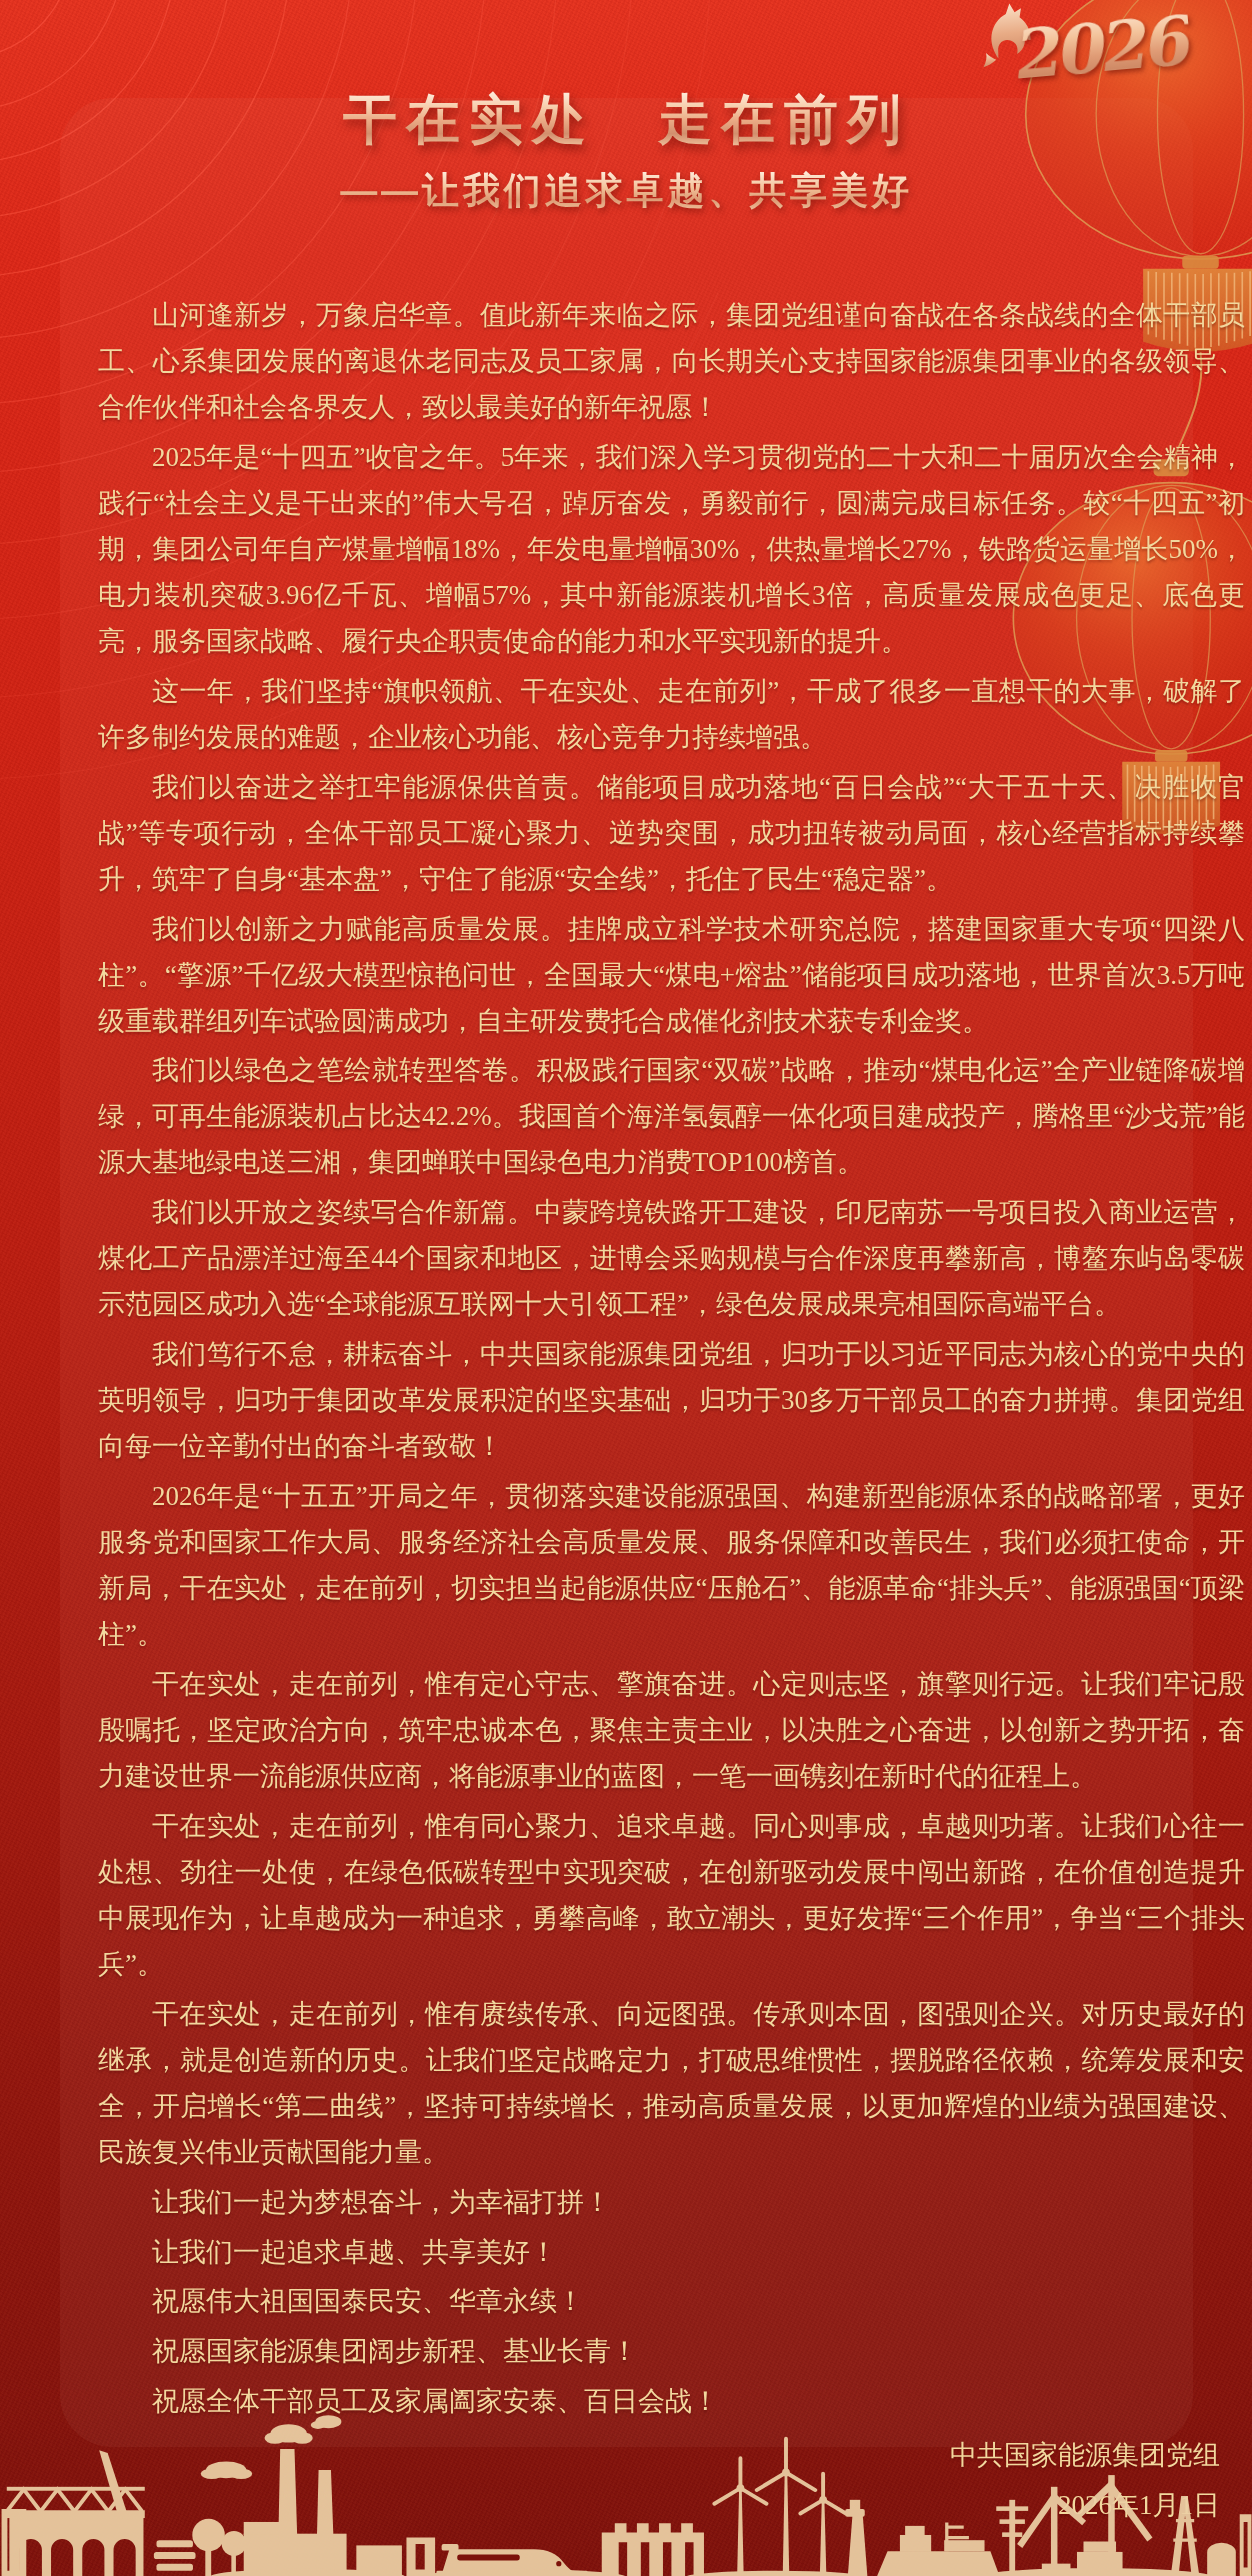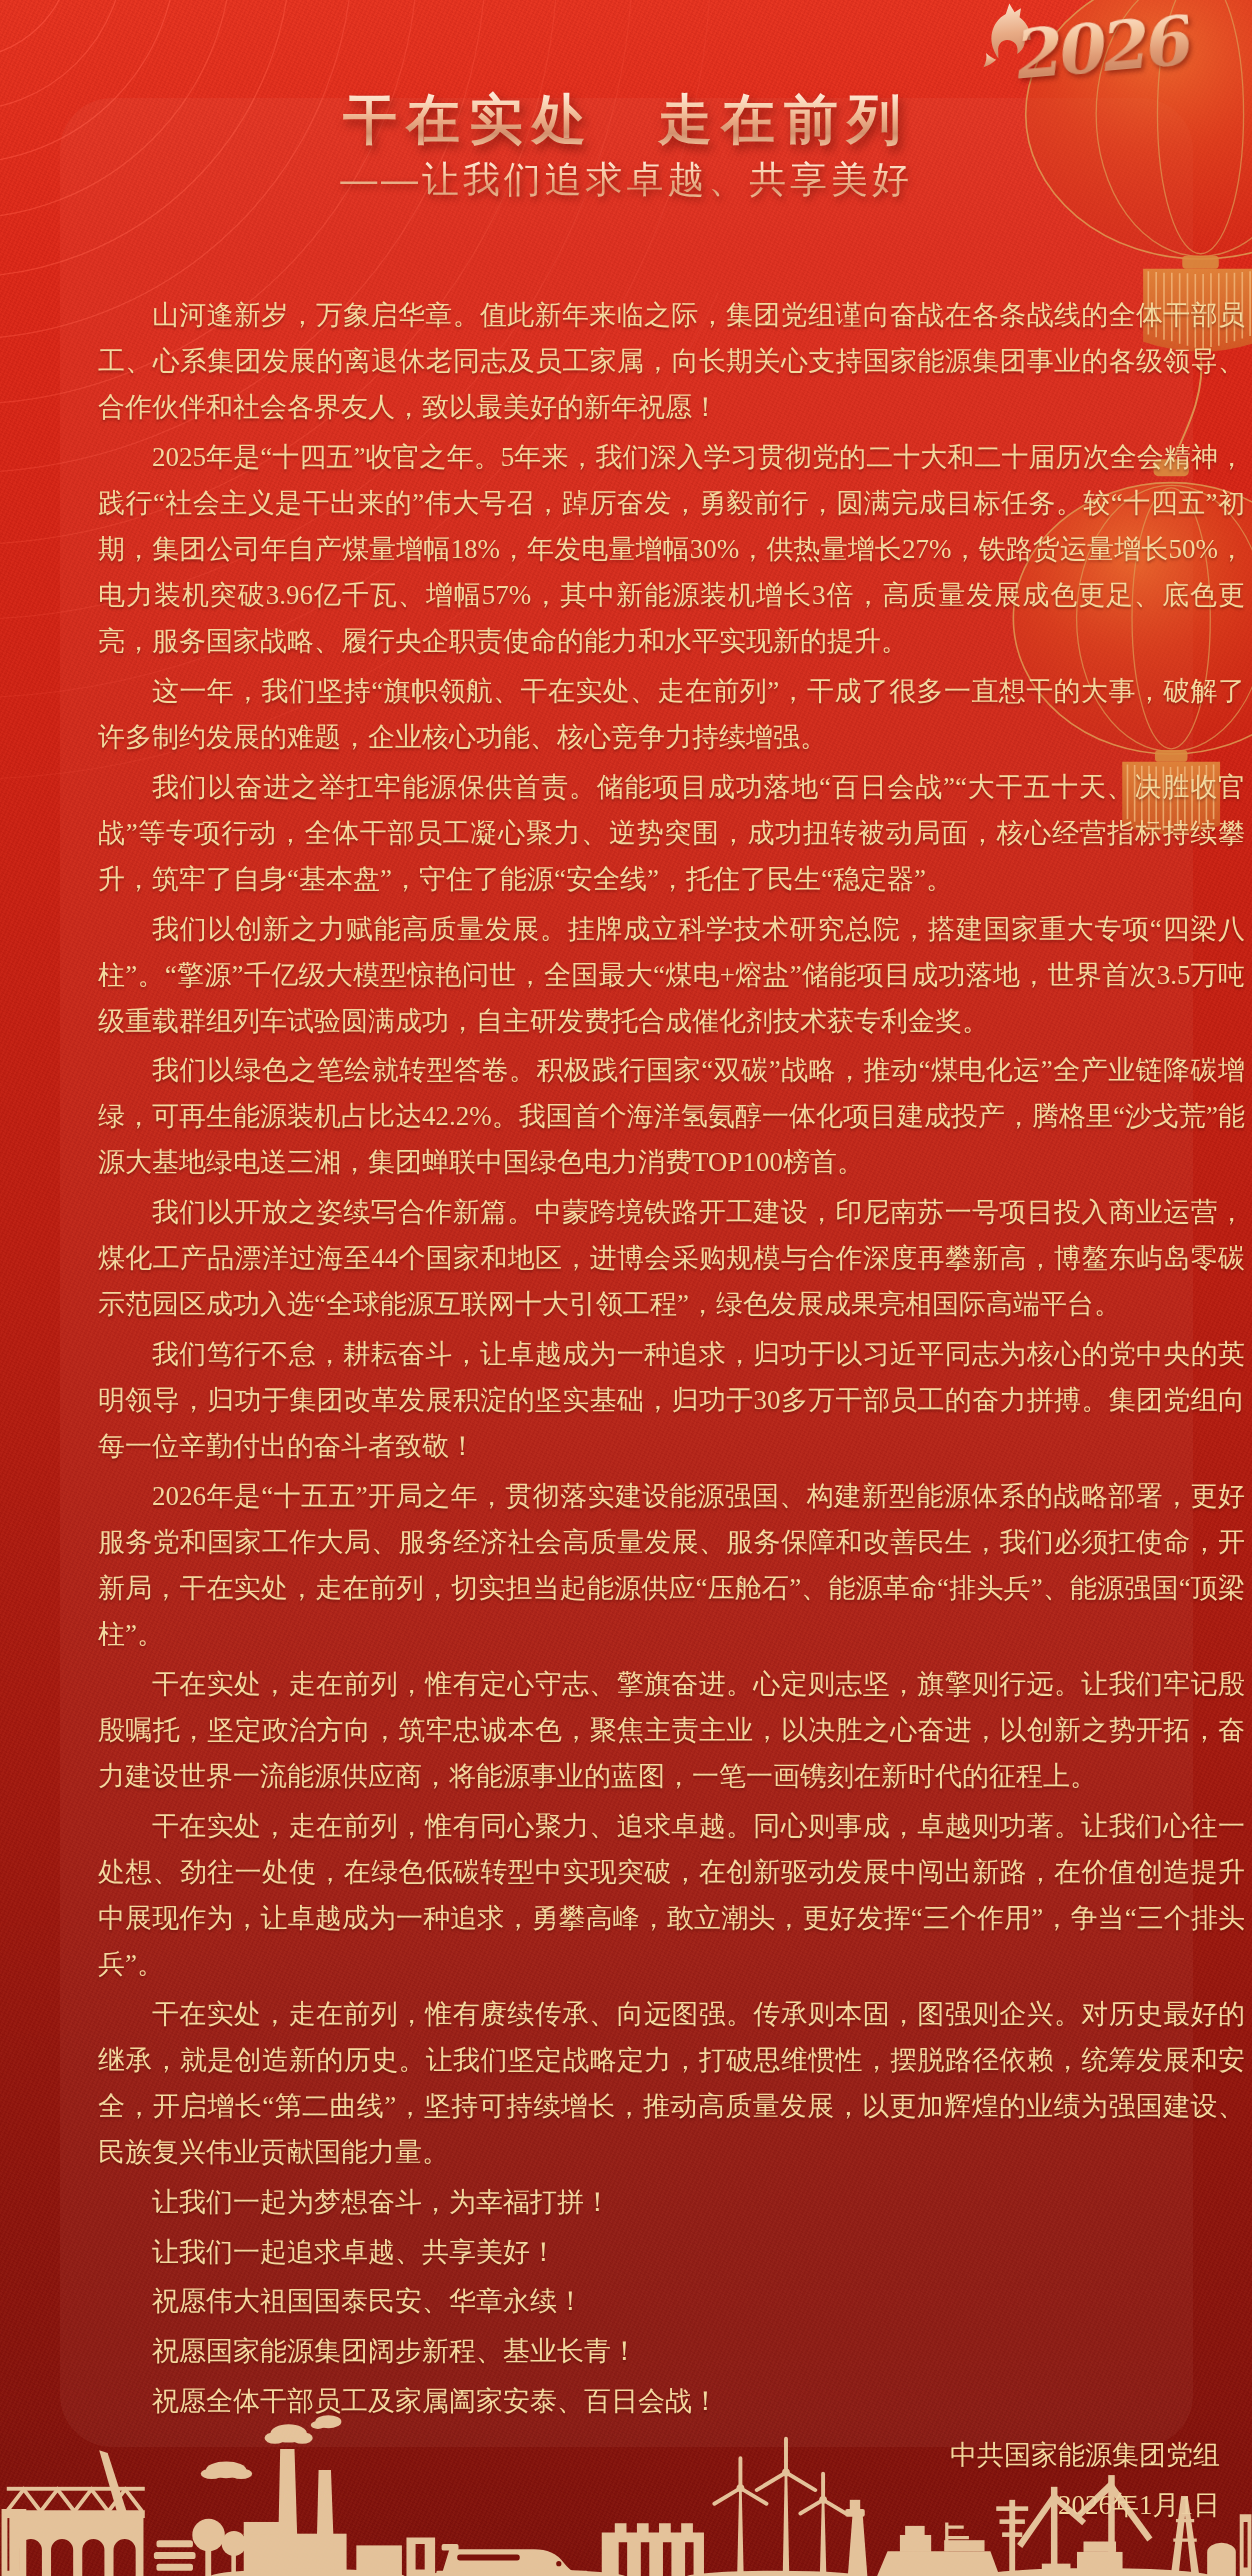--- a/index.html
+++ b/index.html
@@ -31,21 +31,21 @@
 
   .header{position:absolute;top:90px;left:0;width:100%;text-align:center;}
   .title{
     display:inline-block;font-family:"Liberation Sans",sans-serif;font-weight:900;
     font-size:54px;letter-spacing:9px;line-height:1.1;
     background:linear-gradient(180deg,#fff0e2 0%,#f7cfae 28%,#eaaa85 52%,#d28f6d 74%,#f4c9a4 100%);
     -webkit-background-clip:text;background-clip:text;color:transparent;
     filter:drop-shadow(3.3px 5.9px 4.6px rgba(90,5,0,.55));
   }
   .subtitle{
-    display:block;margin-top:11px;font-family:"Liberation Sans",sans-serif;font-weight:400;
+    display:block;margin-top:22px;font-family:"Liberation Sans",sans-serif;font-weight:700;
     font-size:37px;letter-spacing:3.9px;line-height:1.1;
     background:linear-gradient(180deg,#ffeedd 0%,#f3c39b 40%,#dd9a74 70%,#f0c49e 100%);
     -webkit-background-clip:text;background-clip:text;color:transparent;
     filter:drop-shadow(2.6px 3.9px 3.3px rgba(90,5,0,.5));
   }
 
   .letter{position:absolute;left:53px;top:292px;width:1147px;
     font-size:27px;line-height:46px;text-align:justify;color:#f2d89e;
     text-shadow:0 2px 2.6px rgba(70,0,0,.4);margin-left:45px;}
   .letter p{margin:0 0 3.9px;}
@@ -132,21 +132,21 @@
 
 <div class="letter">
   <div>
       <p class="para">山河逢新岁，万象启华章。值此新年来临之际，集团党组谨向奋战在各条战线的全体干部员工、心系集团发展的离退休老同志及员工家属，向长期关心支持国家能源集团事业的各级领导、合作伙伴和社会各界友人，致以最美好的新年祝愿！</p>
       <p class="para">2025年是“十四五”收官之年。5年来，我们深入学习贯彻党的二十大和二十届历次全会精神，践行“社会主义是干出来的”伟大号召，踔厉奋发，勇毅前行，圆满完成目标任务。较“十四五”初期，集团公司年自产煤量增幅18%，年发电量增幅30%，供热量增长27%，铁路货运量增长50%，电力装机突破3.96亿千瓦、增幅57%，其中新能源装机增长3倍，高质量发展成色更足、底色更亮，服务国家战略、履行央企职责使命的能力和水平实现新的提升。</p>
       <p class="para">这一年，我们坚持“旗帜领航、干在实处、走在前列”，干成了很多一直想干的大事，破解了许多制约发展的难题，企业核心功能、核心竞争力持续增强。</p>
       <p class="para">我们以奋进之举扛牢能源保供首责。储能项目成功落地“百日会战”“大干五十天、决胜收官战”等专项行动，全体干部员工凝心聚力、逆势突围，成功扭转被动局面，核心经营指标持续攀升，筑牢了自身“基本盘”，守住了能源“安全线”，托住了民生“稳定器”。</p>
       <p class="para">我们以创新之力赋能高质量发展。挂牌成立科学技术研究总院，搭建国家重大专项“四梁八柱”。“擎源”千亿级大模型惊艳问世，全国最大“煤电+熔盐”储能项目成功落地，世界首次3.5万吨级重载群组列车试验圆满成功，自主研发费托合成催化剂技术获专利金奖。</p>
       <p class="para">我们以绿色之笔绘就转型答卷。积极践行国家“双碳”战略，推动“煤电化运”全产业链降碳增绿，可再生能源装机占比达42.2%。我国首个海洋氢氨醇一体化项目建成投产，腾格里“沙戈荒”能源大基地绿电送三湘，集团蝉联中国绿色电力消费TOP100榜首。</p>
       <p class="para">我们以开放之姿续写合作新篇。中蒙跨境铁路开工建设，印尼南苏一号项目投入商业运营，煤化工产品漂洋过海至44个国家和地区，进博会采购规模与合作深度再攀新高，博鳌东屿岛零碳示范园区成功入选“全球能源互联网十大引领工程”，绿色发展成果亮相国际高端平台。</p>
-      <p class="para">我们笃行不怠，耕耘奋斗，让卓越成为一种追求，归功于以习近平同志为核心的党中央的英明领导，归功于集团改革发展积淀的坚实基础，归功于30多万干部员工的奋力拼搏。集团党组向每一位辛勤付出的奋斗者致敬！</p>
+      <p class="para">我们笃行不怠，耕耘奋斗，中共国家能源集团党组，归功于以习近平同志为核心的党中央的英明领导，归功于集团改革发展积淀的坚实基础，归功于30多万干部员工的奋力拼搏。集团党组向每一位辛勤付出的奋斗者致敬！</p>
       <p class="para">2026年是“十五五”开局之年，贯彻落实建设能源强国、构建新型能源体系的战略部署，更好服务党和国家工作大局、服务经济社会高质量发展、服务保障和改善民生，我们必须扛使命，开新局，干在实处，走在前列，切实担当起能源供应“压舱石”、能源革命“排头兵”、能源强国“顶梁柱”。</p>
       <p class="para">干在实处，走在前列，惟有定心守志、擎旗奋进。心定则志坚，旗擎则行远。让我们牢记殷殷嘱托，坚定政治方向，筑牢忠诚本色，聚焦主责主业，以决胜之心奋进，以创新之势开拓，奋力建设世界一流能源供应商，将能源事业的蓝图，一笔一画镌刻在新时代的征程上。</p>
       <p class="para">干在实处，走在前列，惟有同心聚力、追求卓越。同心则事成，卓越则功著。让我们心往一处想、劲往一处使，在绿色低碳转型中实现突破，在创新驱动发展中闯出新路，在价值创造提升中展现作为，让卓越成为一种追求，勇攀高峰，敢立潮头，更好发挥“三个作用”，争当“三个排头兵”。</p>
       <p class="para">干在实处，走在前列，惟有赓续传承、向远图强。传承则本固，图强则企兴。对历史最好的继承，就是创造新的历史。让我们坚定战略定力，打破思维惯性，摆脱路径依赖，统筹发展和安全，开启增长“第二曲线”，坚持可持续增长，推动高质量发展，以更加辉煌的业绩为强国建设、民族复兴伟业贡献国能力量。</p>
     </div>
   <div>
       <p class="wish">让我们一起为梦想奋斗，为幸福打拼！</p>
       <p class="wish">让我们一起追求卓越、共享美好！</p>
       <p class="wish">祝愿伟大祖国国泰民安、华章永续！</p>
       <p class="wish">祝愿国家能源集团阔步新程、基业长青！</p>

